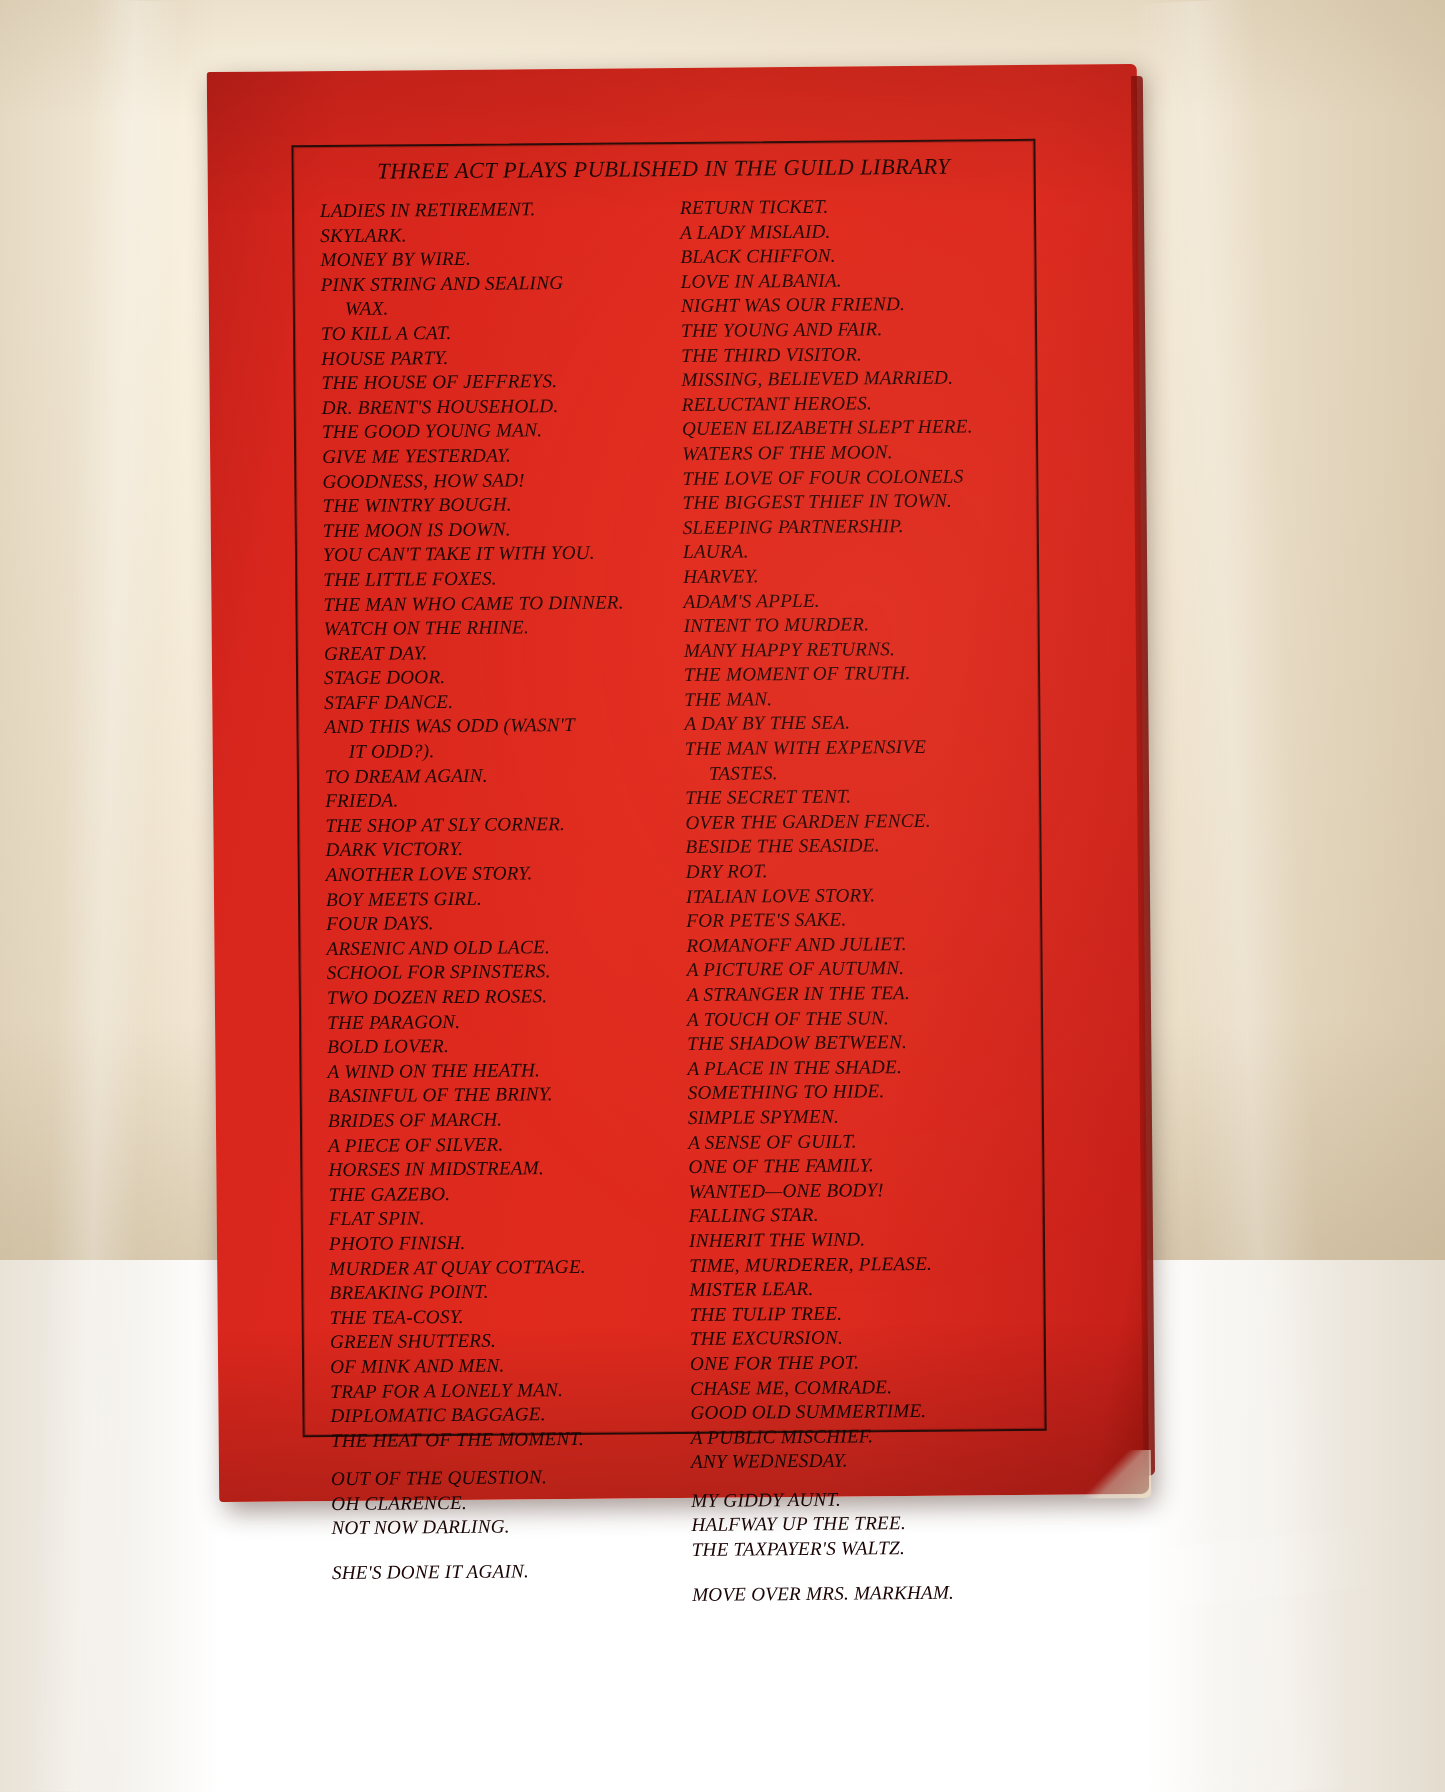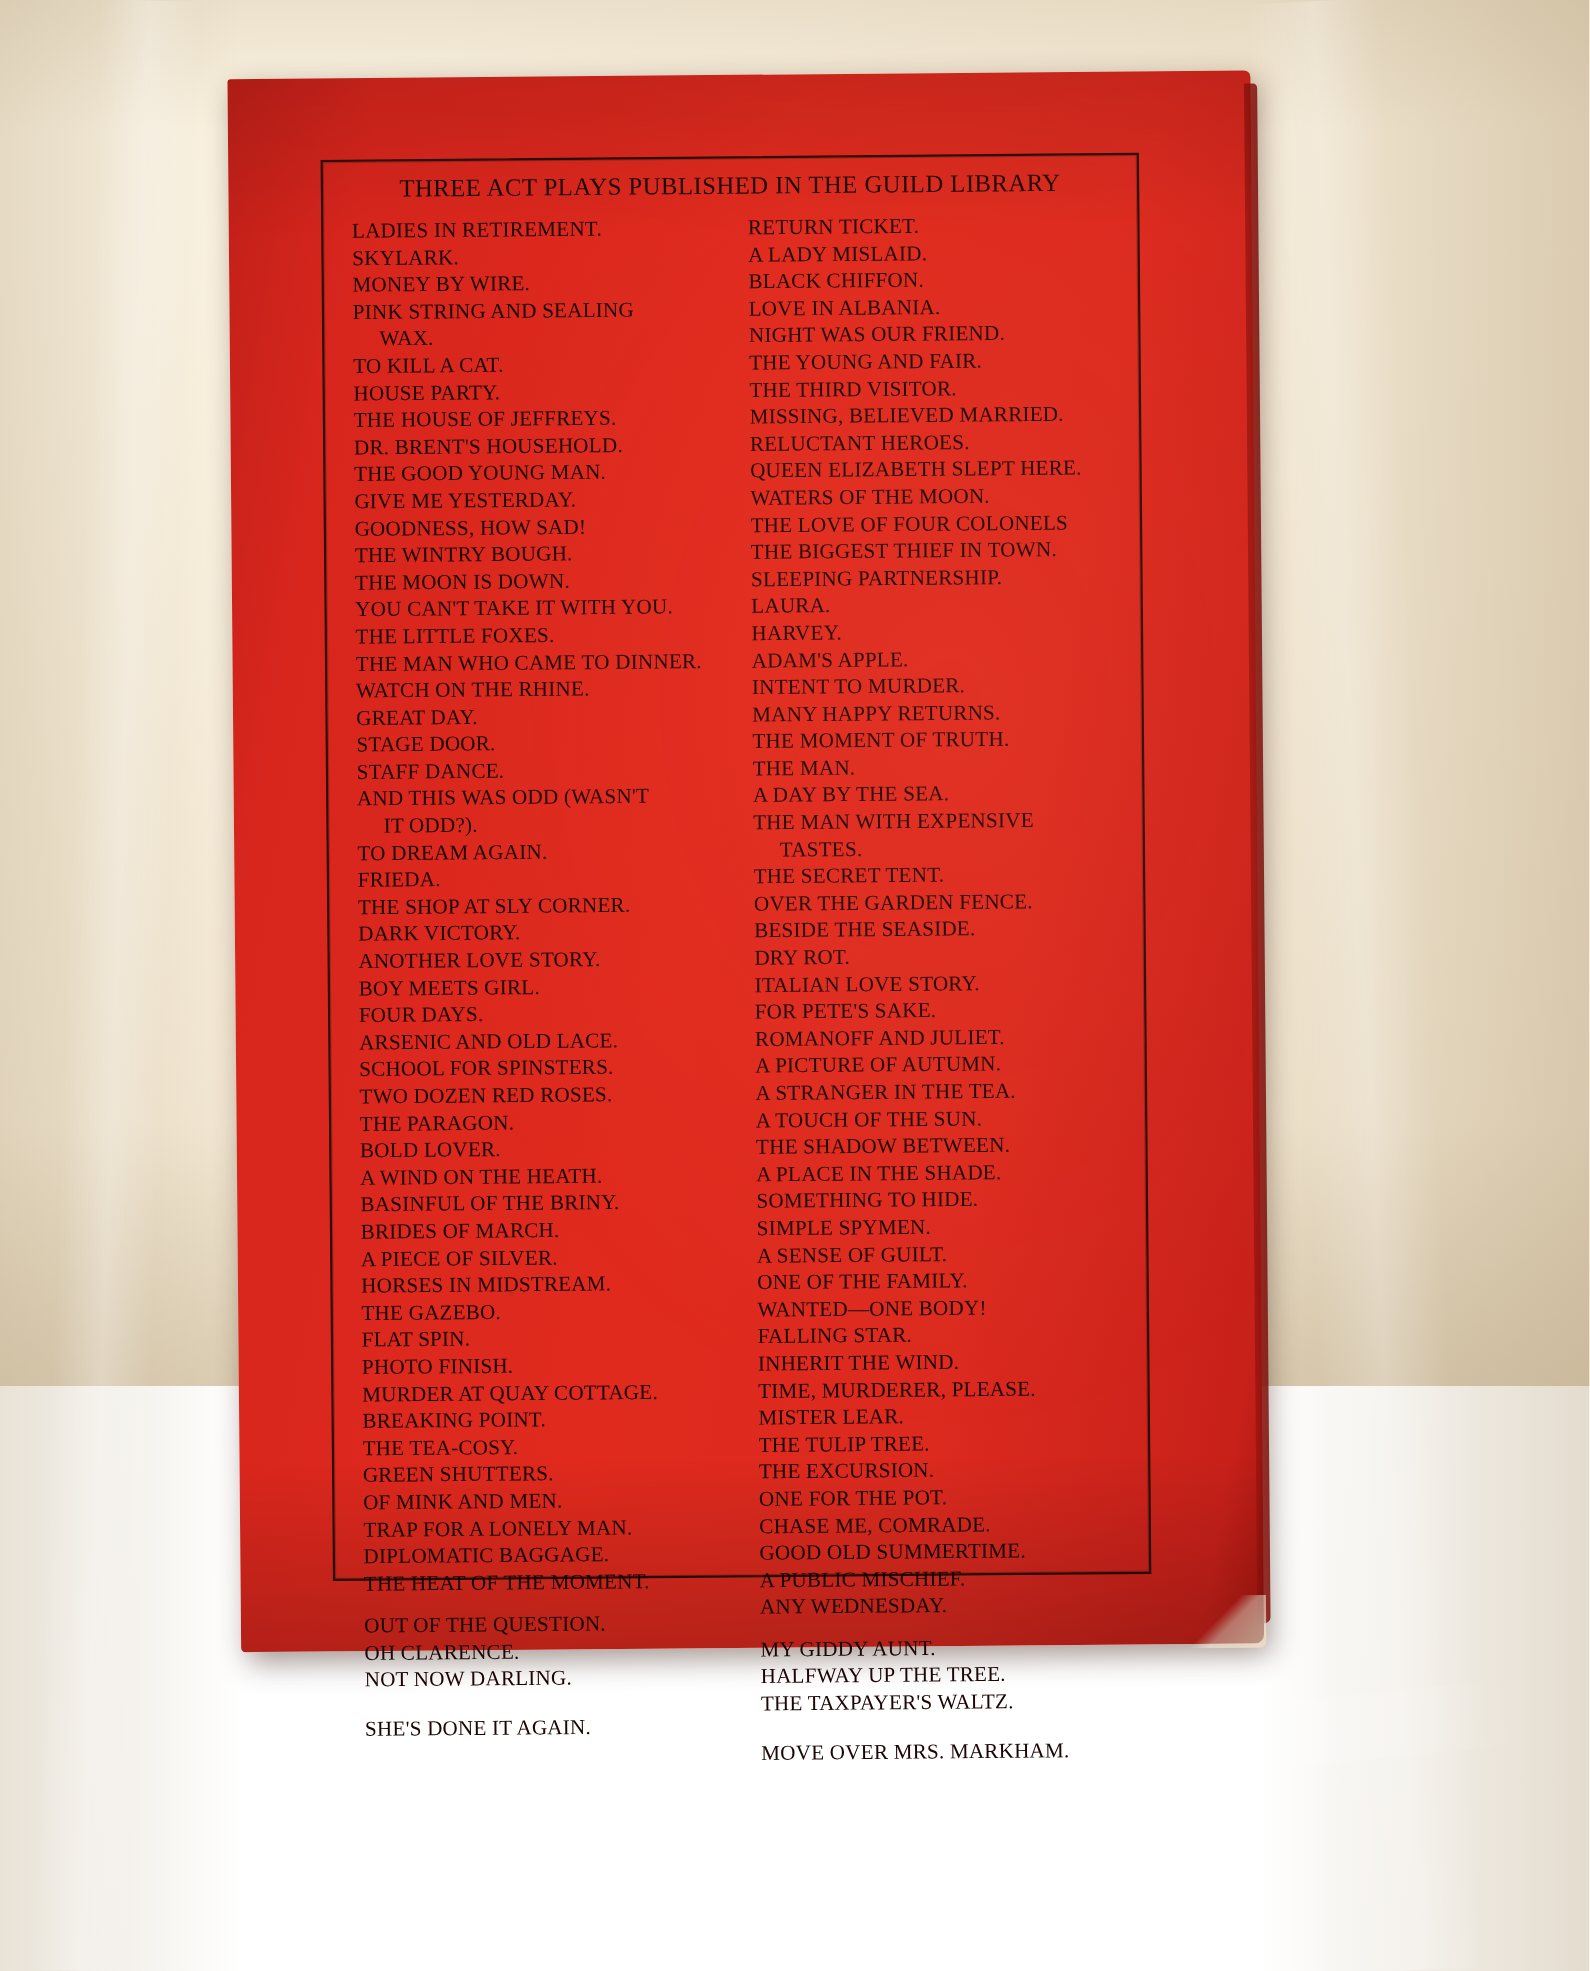--- a/index.html
+++ b/index.html
@@ -14,20 +14,21 @@
     font-family: "Liberation Serif", serif;
   }
 
   
   #scene {
     position: relative;
     width: 1445px;
     height: 1260px;
     background:
       radial-gradient(ellipse at 20% 15%, #fdf6e6 0%, #f6ecd9 40%, #efe3cd 75%, #e8dac2 100%);
+    font-style: italic;
   }
   .cloth-shade {
     position: absolute;
     pointer-events: none;
   }
   .cs1 { left: 0; top: 0; width: 220px; height: 1792px;
          background: linear-gradient(90deg, rgba(190,172,140,0.35), rgba(190,172,140,0.0)); }
   .cs2 { right: 0; top: 0; width: 300px; height: 1792px;
          background: linear-gradient(270deg, rgba(186,166,132,0.40), rgba(186,166,132,0.0)); }
   .cs3 { left: 0; bottom: 0; width: 1445px; height: 240px;

